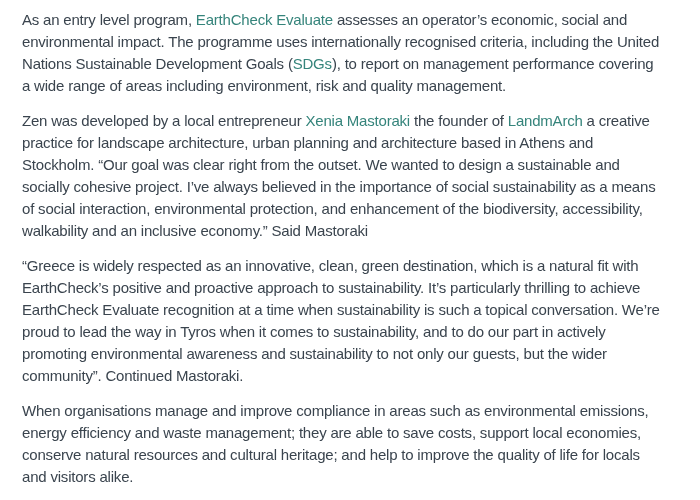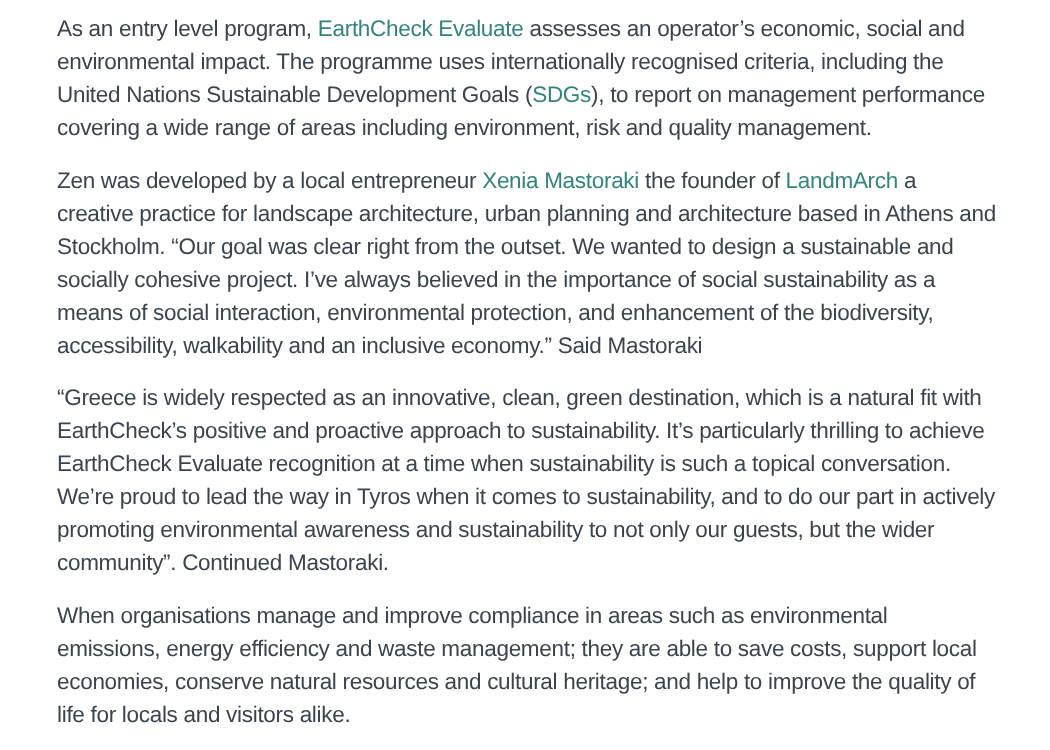--- a/index.html
+++ b/index.html
@@ -7,21 +7,21 @@
     padding: 0;
     background: #ffffff;
     width: 700px;
     height: 500px;
     overflow: hidden;
   }
   .article {
     box-sizing: border-box;
     width: 700px;
     height: 500px;
-    padding: 9px 36px 0 38px;
+    padding: 9px 36px 0 22px;
     font-family: "Liberation Sans", "DejaVu Sans", sans-serif;
     color: #3a444e;
   }
   .article p {
     margin: 0 0 13px 0;
     font-size: 15px;
     line-height: 22px;
     letter-spacing: -0.2px;
     color: #3a444e;
     text-align: left;

